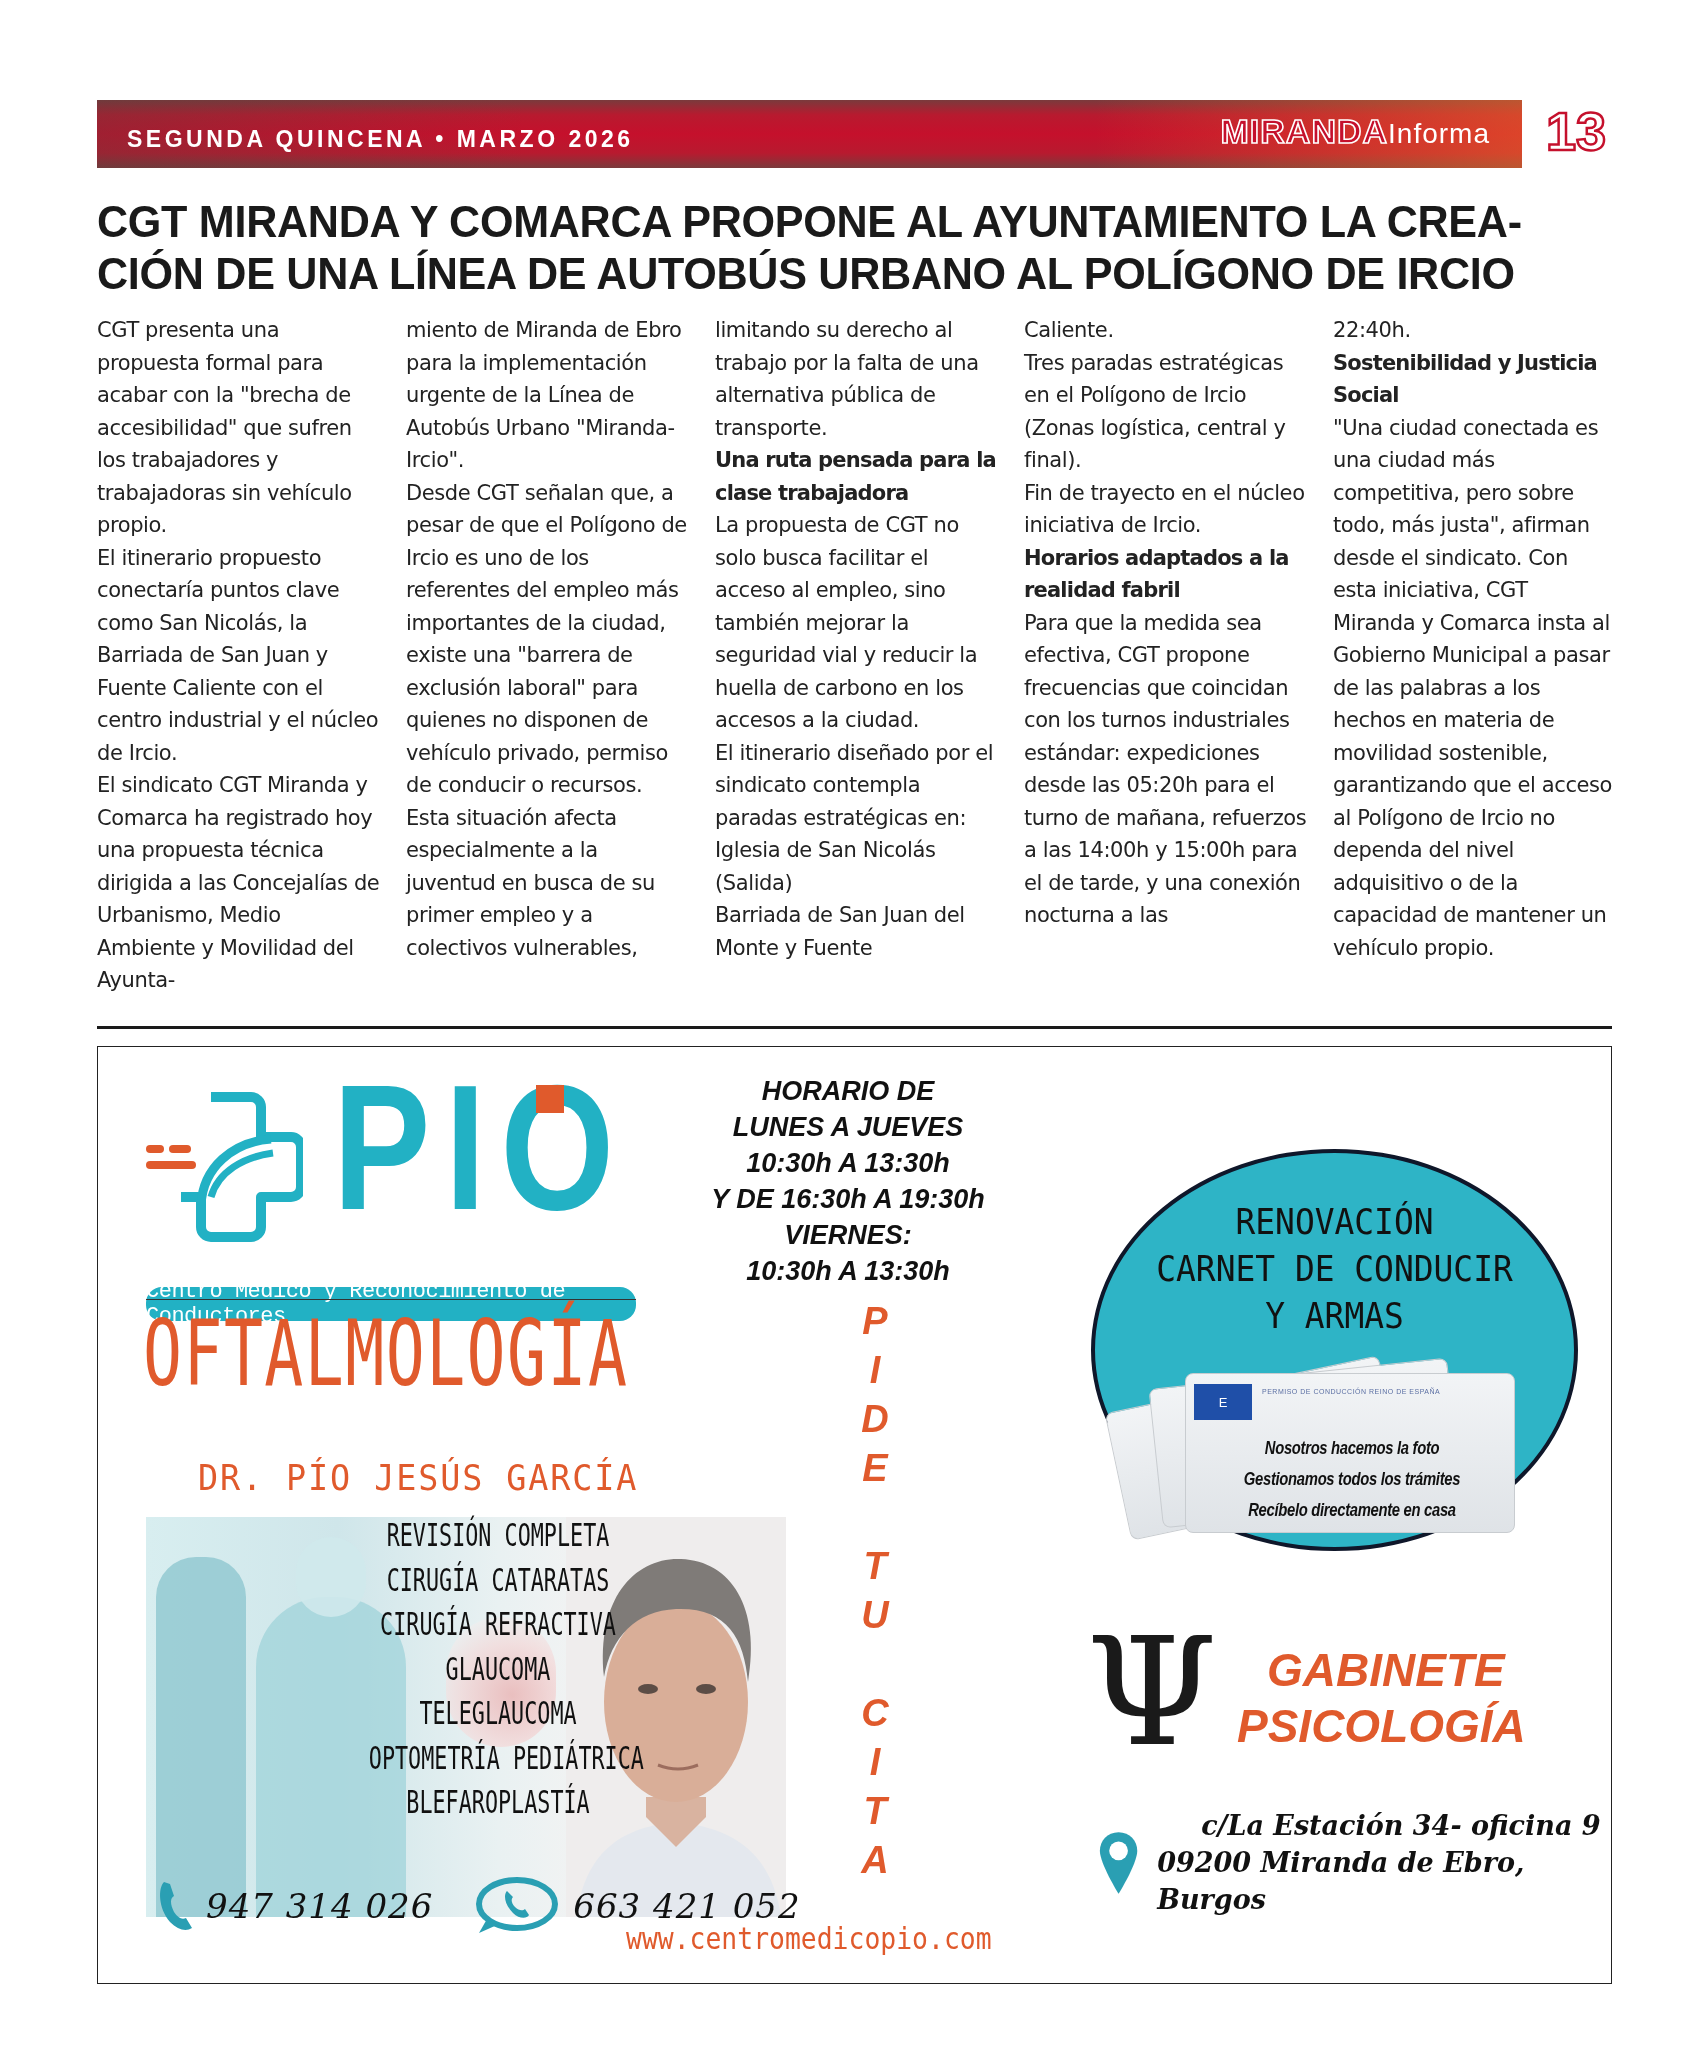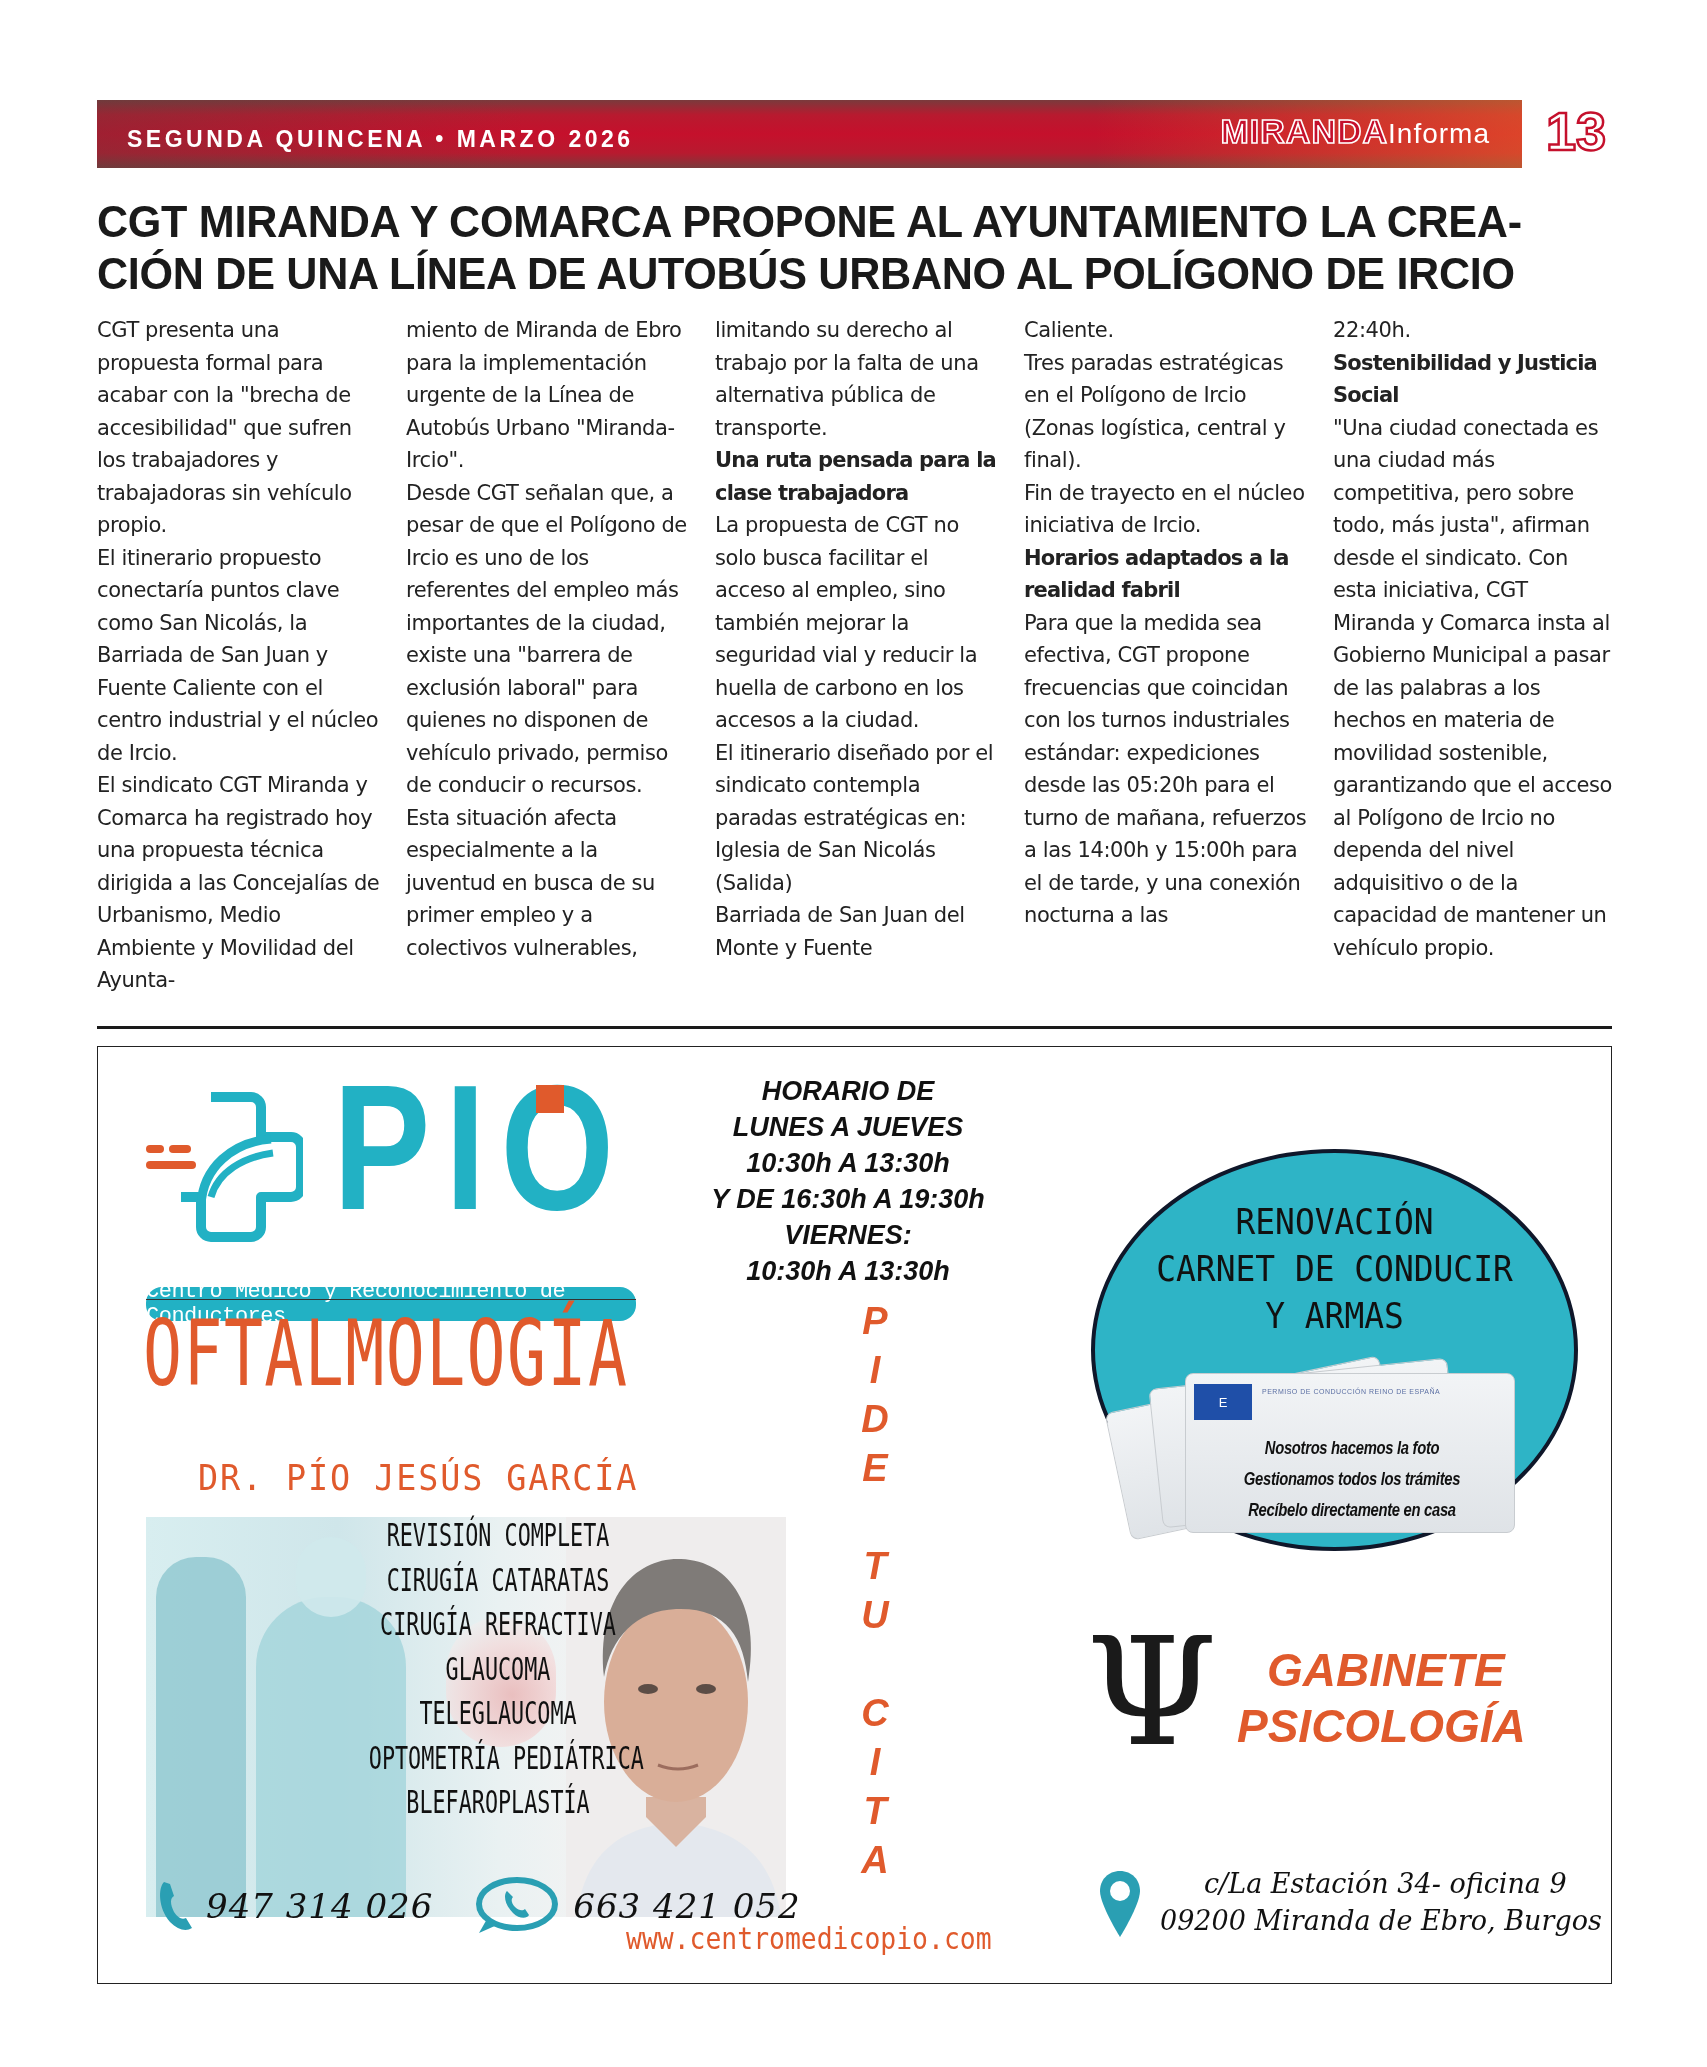--- a/index.html
+++ b/index.html
@@ -141,21 +141,21 @@
     position: absolute; left: 988px; top: 570px; font-family: "DejaVu Serif", serif; font-size: 150px;
     line-height: 1; color: #1a1a1a;
   }
   .gabinete {
     position: absolute; left: 1130px; top: 595px; font-family: "Liberation Sans", sans-serif; font-weight: bold;
     font-style: italic; font-size: 46px; line-height: 56px; color: #e05a2c; margin-left: 9px;
   }
   .gabinete .l1 { padding-left: 30px; }
 
   .address {
-    position: absolute; left: 1000px; top: 818px; display: flex; align-items: flex-end;
+    position: absolute; left: 1000px; top: 760px; display: flex; align-items: center; font-weight: bold;
   }
   .pin-icon { width: 44px; height: 70px; margin-right: 18px; }
   .address-lines div { font-family: "DejaVu Serif", serif; font-style: italic; font-size: 27px; line-height: 37px; color: #111; }
   .address-lines .a1 { padding-left: 44px; }
 
   .phones { position: absolute; left: 58px; top: 830px; display: flex; align-items: center; }
   .phone-icon { width: 44px; height: 56px; margin-right: 6px; }
   .whatsapp-icon { width: 86px; height: 58px; margin-left: 40px; margin-right: 14px; }
   .phone-text { font-family: "DejaVu Serif", serif; font-style: italic; font-size: 34px; color: #111; letter-spacing: 1px; }
 

